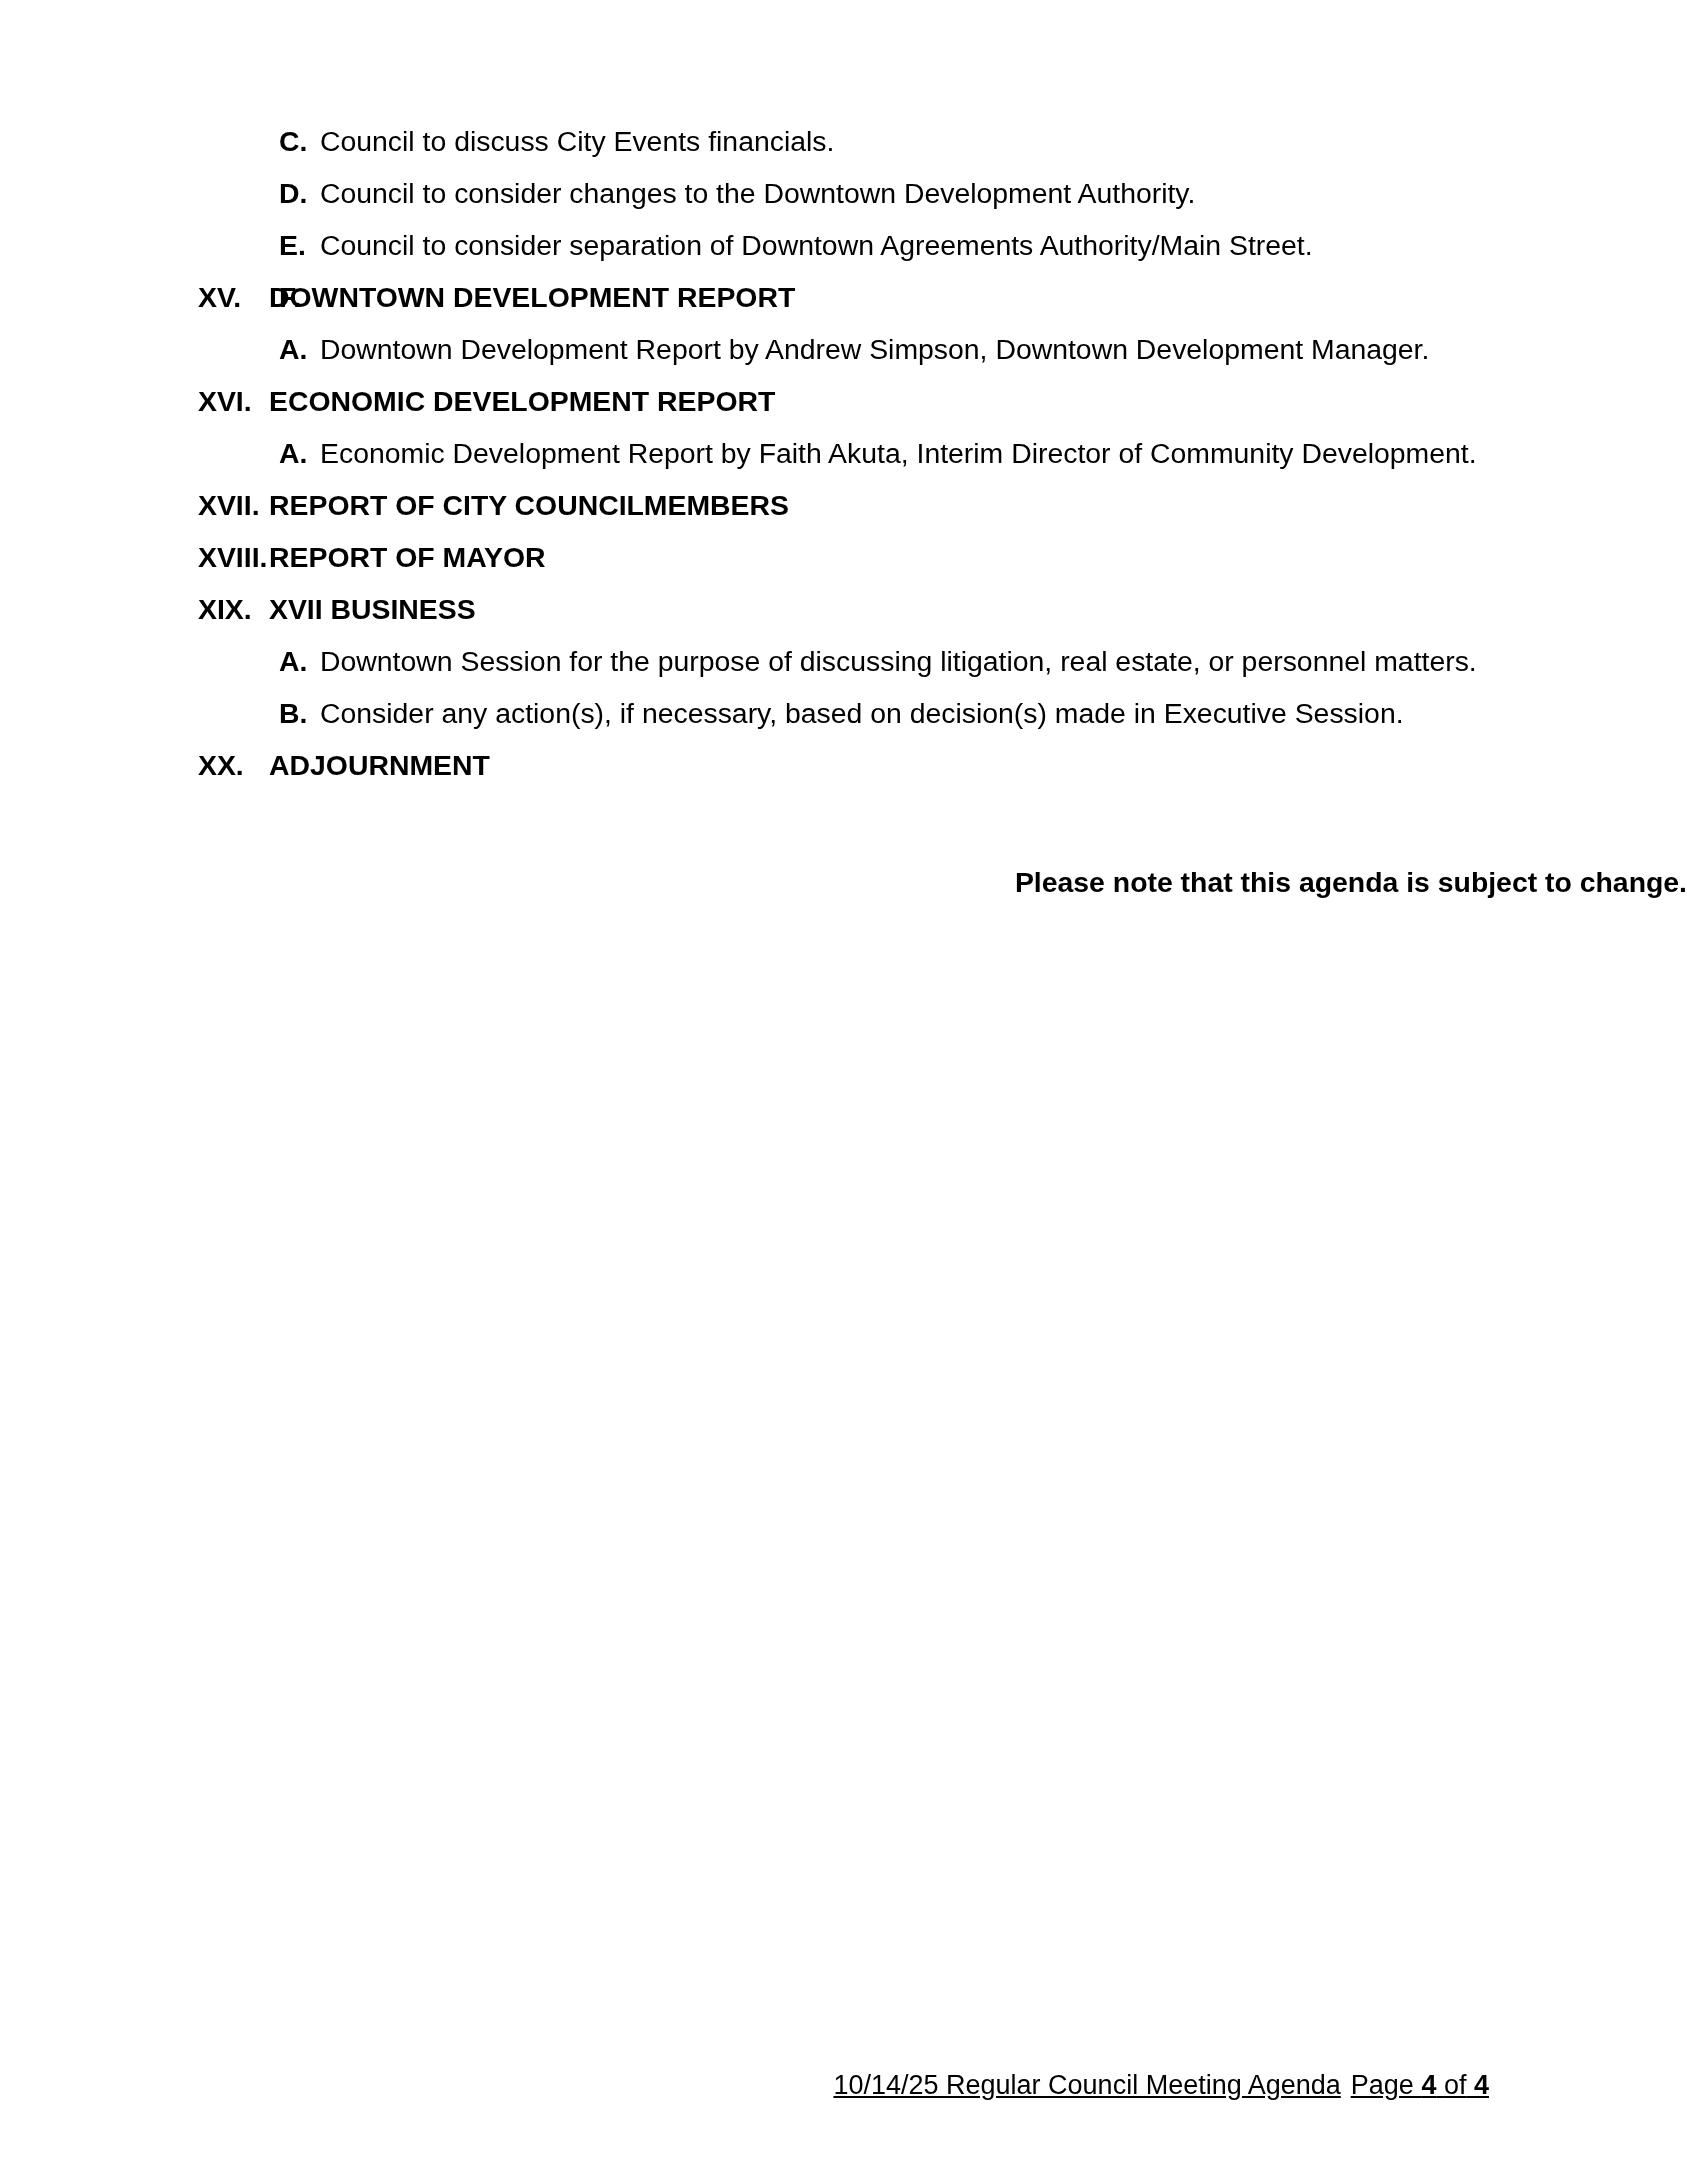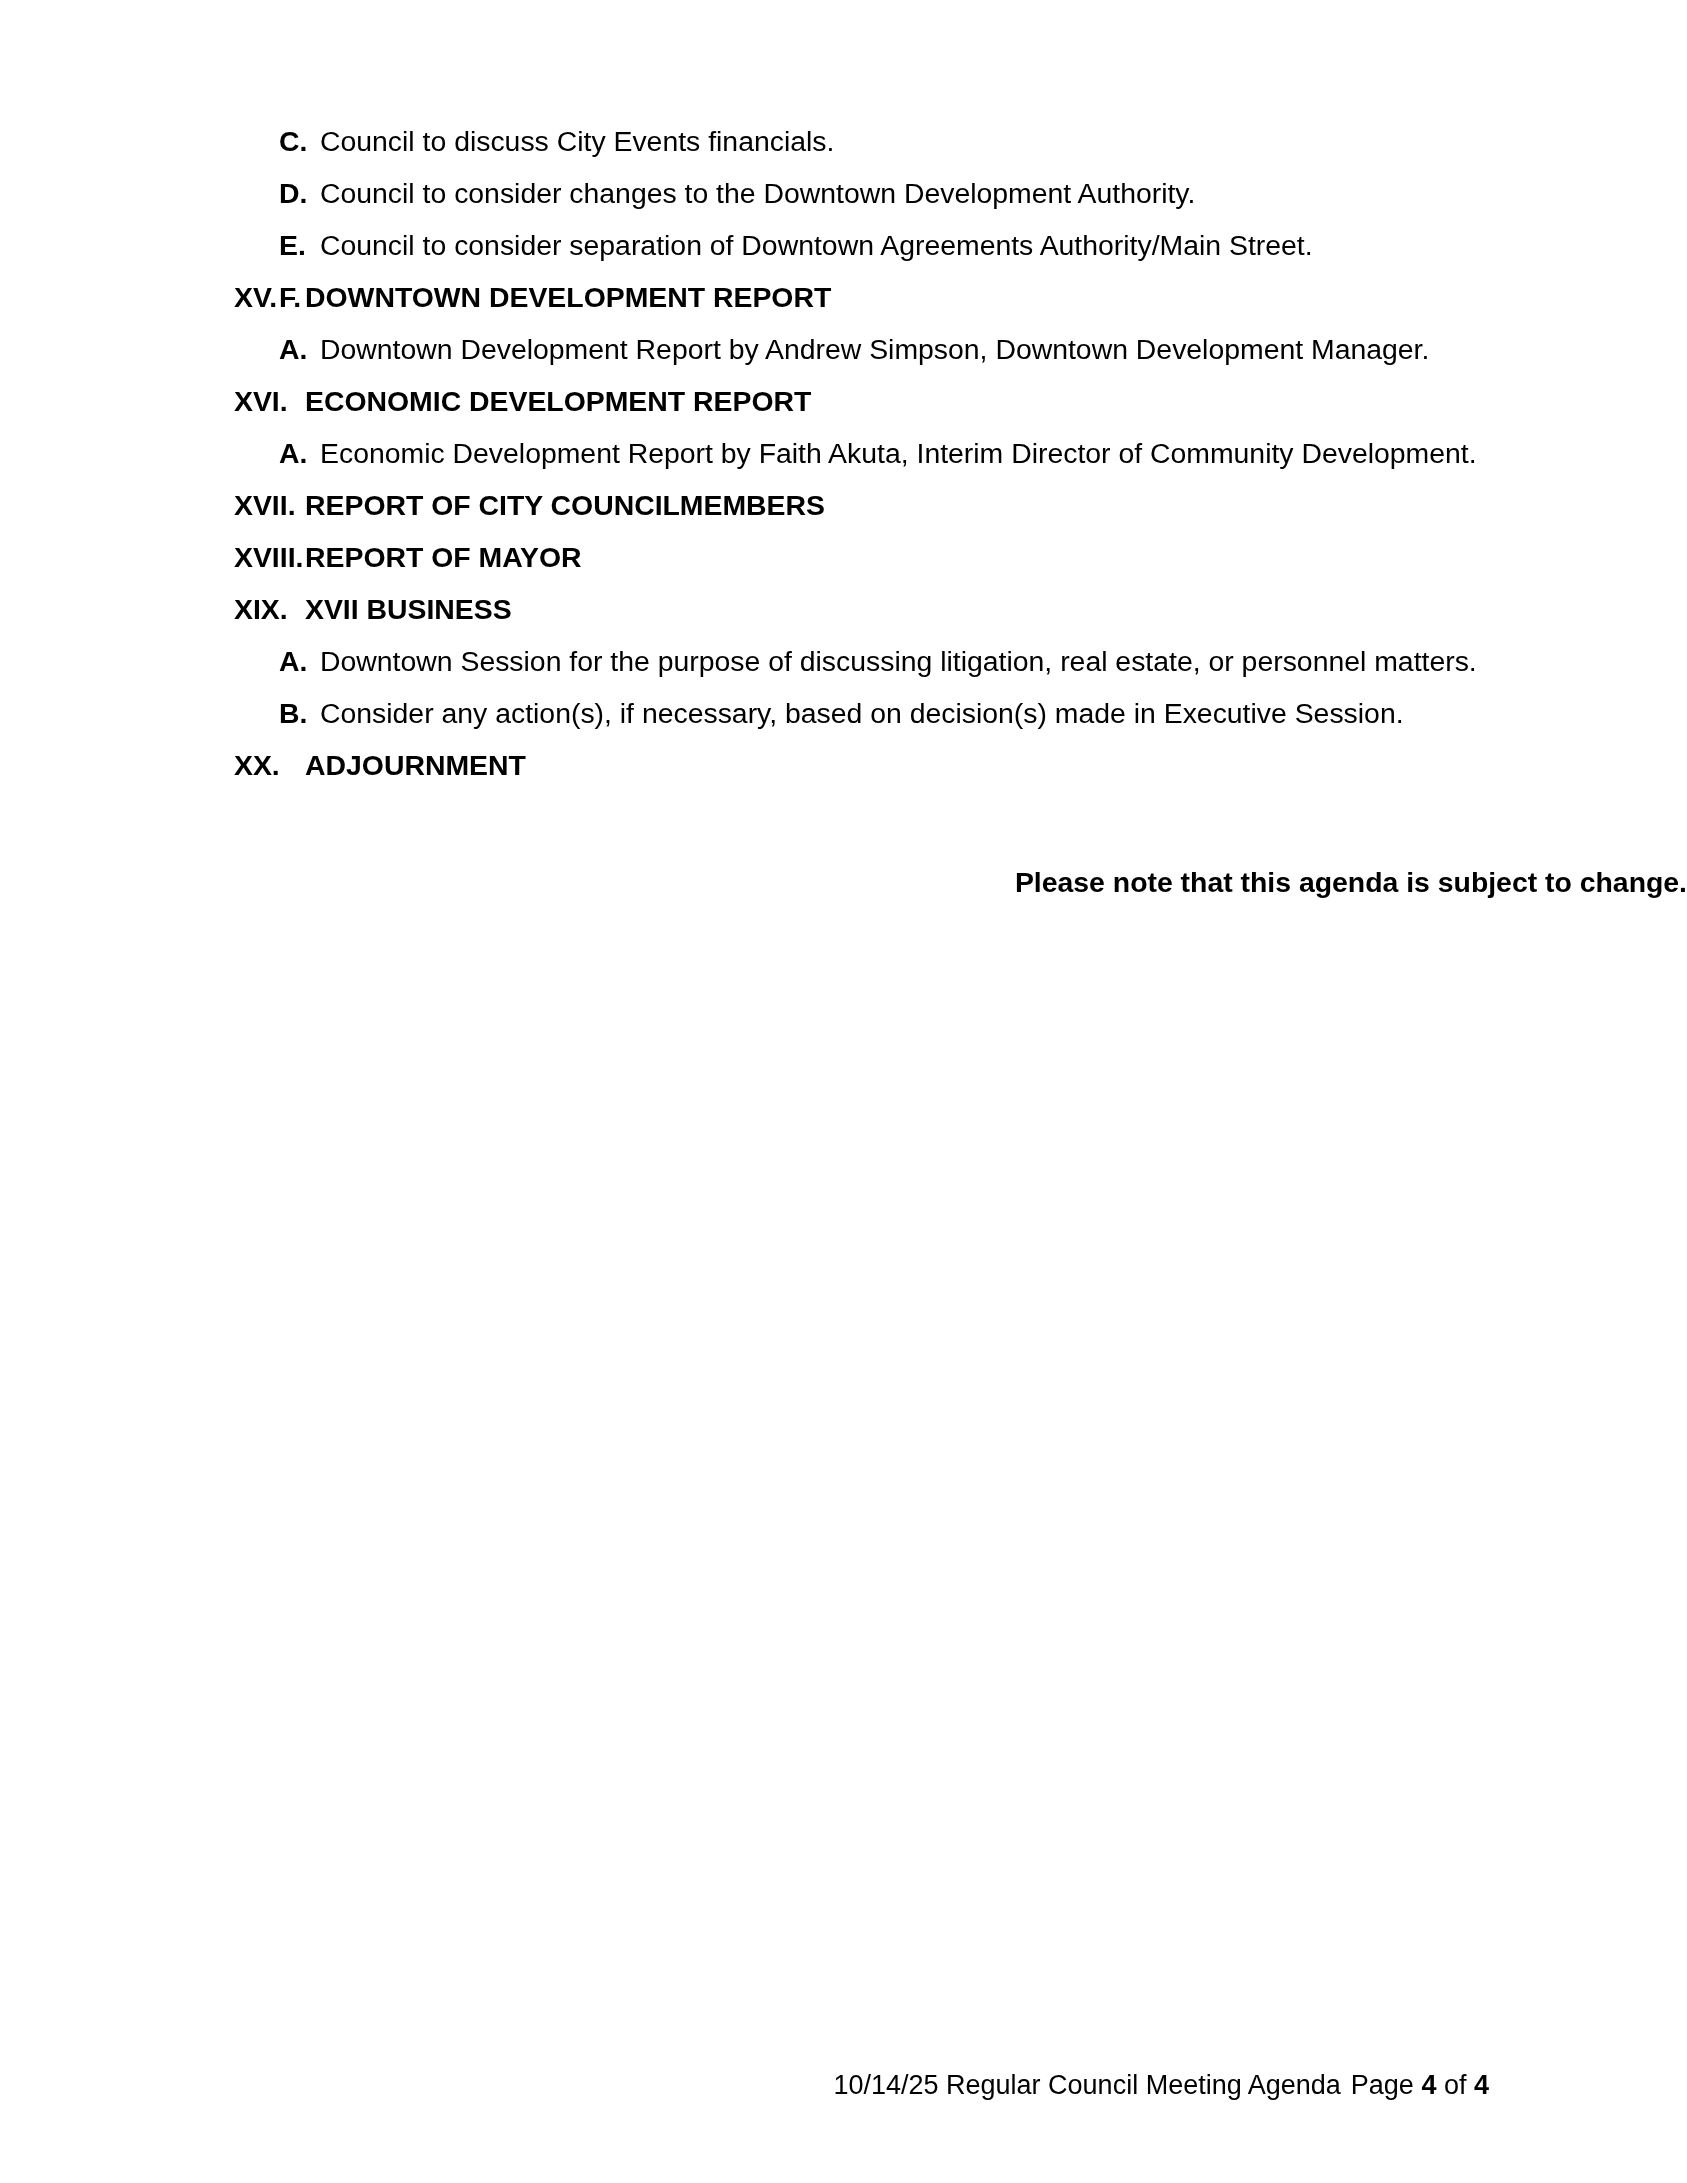--- a/index.html
+++ b/index.html
@@ -36,21 +36,20 @@
   .letter-row {
     padding-left: 320px;
     padding-right: 159px;
   }
   .letter-row .label {
     left: 279px;
   }
   .section-row {
     padding-left: 269px;
     font-weight: bold;
-    margin-left: 36px;
   }
   .section-row .label {
     left: 198px;
   }
   .text {
     white-space: pre-wrap;
   }
   .note-row {
     margin-top: 79px;
     text-align: right;
@@ -65,20 +64,21 @@
     white-space: nowrap;
   }
   .footer .page-group {
     margin-left: 10px;
   }
   .footer .bold {
     font-weight: bold;
   }
   .footer span {
     display: inline;
+    text-decoration: underline;
   }
 </style>
 </head>
 <body>
 
 <div class="page">
   <div class="content">
 
     <div class="row letter-row">
       <span class="label">C.</span>

